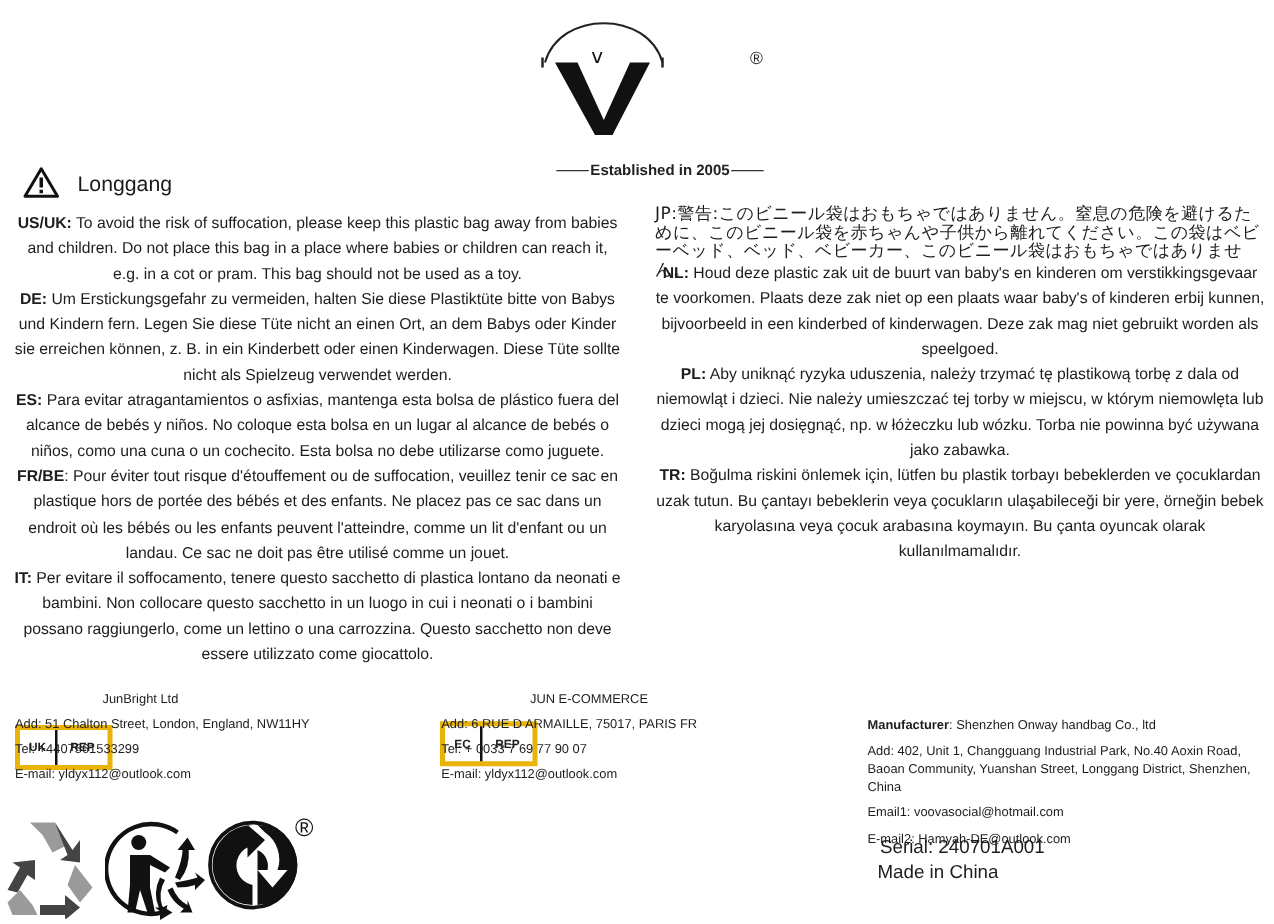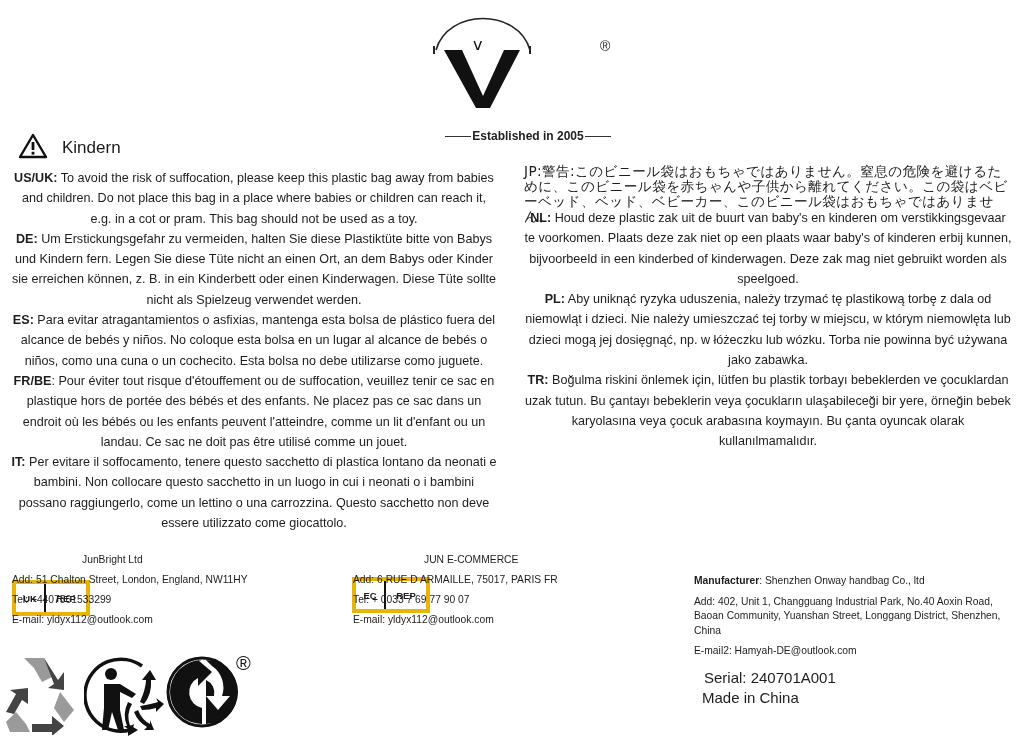--- a/index.html
+++ b/index.html
@@ -65,21 +65,21 @@
     <span class="line"></span><span>Established in 2005</span><span class="line"></span>
   </div>
 </div>
 
 <div id="warning-head" class="abs">
   <svg width="30" height="26" viewBox="0 0 30 26">
     <path d="M15 2 L28 24 L2 24 Z" fill="none" stroke="#111" stroke-width="2.4" stroke-linejoin="round"></path>
     <rect x="13.6" y="9" width="2.8" height="8" fill="#111"></rect>
     <rect x="13.6" y="18.8" width="2.8" height="2.8" fill="#111"></rect>
   </svg>
-  <span class="title">Kindern</span>
+  <span class="title">Longgang</span>
 </div>
 
 <div id="left-col" class="abs col">
   <p><b>US/UK:</b><span> To avoid the risk of suffocation, please keep this plastic bag away from babies and children. Do not place this bag in a place where babies or children can reach it, e.g. in a cot or pram. This bag should not be used as a toy.</span></p>
   <p><b>DE:</b><span> Um Erstickungsgefahr zu vermeiden, halten Sie diese Plastiktüte bitte von Babys und Kindern fern. Legen Sie diese Tüte nicht an einen Ort, an dem Babys oder Kinder sie erreichen können, z. B. in ein Kinderbett oder einen Kinderwagen. Diese Tüte sollte nicht als Spielzeug verwendet werden.</span></p>
   <p><b>ES:</b><span> Para evitar atragantamientos o asfixias, mantenga esta bolsa de plástico fuera del alcance de bebés y niños. No coloque esta bolsa en un lugar al alcance de bebés o niños, como una cuna o un cochecito. Esta bolsa no debe utilizarse como juguete.</span></p>
   <p><b>FR/BE</b><span>: Pour éviter tout risque d'étouffement ou de suffocation, veuillez tenir ce sac en plastique hors de portée des bébés et des enfants. Ne placez pas ce sac dans un endroit où les bébés ou les enfants peuvent l'atteindre, comme un lit d'enfant ou un landau. Ce sac ne doit pas être utilisé comme un jouet.</span></p>
   <p><b>IT:</b><span> Per evitare il soffocamento, tenere questo sacchetto di plastica lontano da neonati e bambini. Non collocare questo sacchetto in un luogo in cui i neonati o i bambini possano raggiungerlo, come un lettino o una carrozzina. Questo sacchetto non deve essere utilizzato come giocattolo.</span></p>
 </div>
 
@@ -109,20 +109,21 @@
   </div>
   <span class="rep-name" style="left:72px;top:21px;">JUN E-COMMERCE</span>
   <span class="rep-line" style="left:1px;top:41px;">Add: 6 RUE D ARMAILLE, 75017, PARIS FR</span>
   <span class="rep-line" style="left:1px;top:61px;">Tel: + 0033 7 69 77 90 07</span>
   <span class="rep-line" style="left:1px;top:81px;">E-mail: yldyx112@outlook.com</span>
 </div>
 
 <div id="manuf" class="abs">
   <p><b>Manufacturer</b><span>: Shenzhen Onway handbag Co., ltd</span></p>
   <p>Add: 402, Unit 1, Changguang Industrial Park, No.40 Aoxin Road, Baoan Community, Yuanshan Street, Longgang District, Shenzhen, China</p>
+  <p>Email1: voovasocial@hotmail.com</p>
   <p>E-mail2: Hamyah-DE@outlook.com</p>
 </div>
 
 <div id="serial" class="abs">
   <div>Serial: 240701A001</div>
   <div style="margin-left:-2px;">Made in China</div>
 </div>
 
 <div id="icons" class="abs">
   <svg width="80" height="85" viewBox="0 0 80 85" style="position:absolute;left:2px;top:0;">

